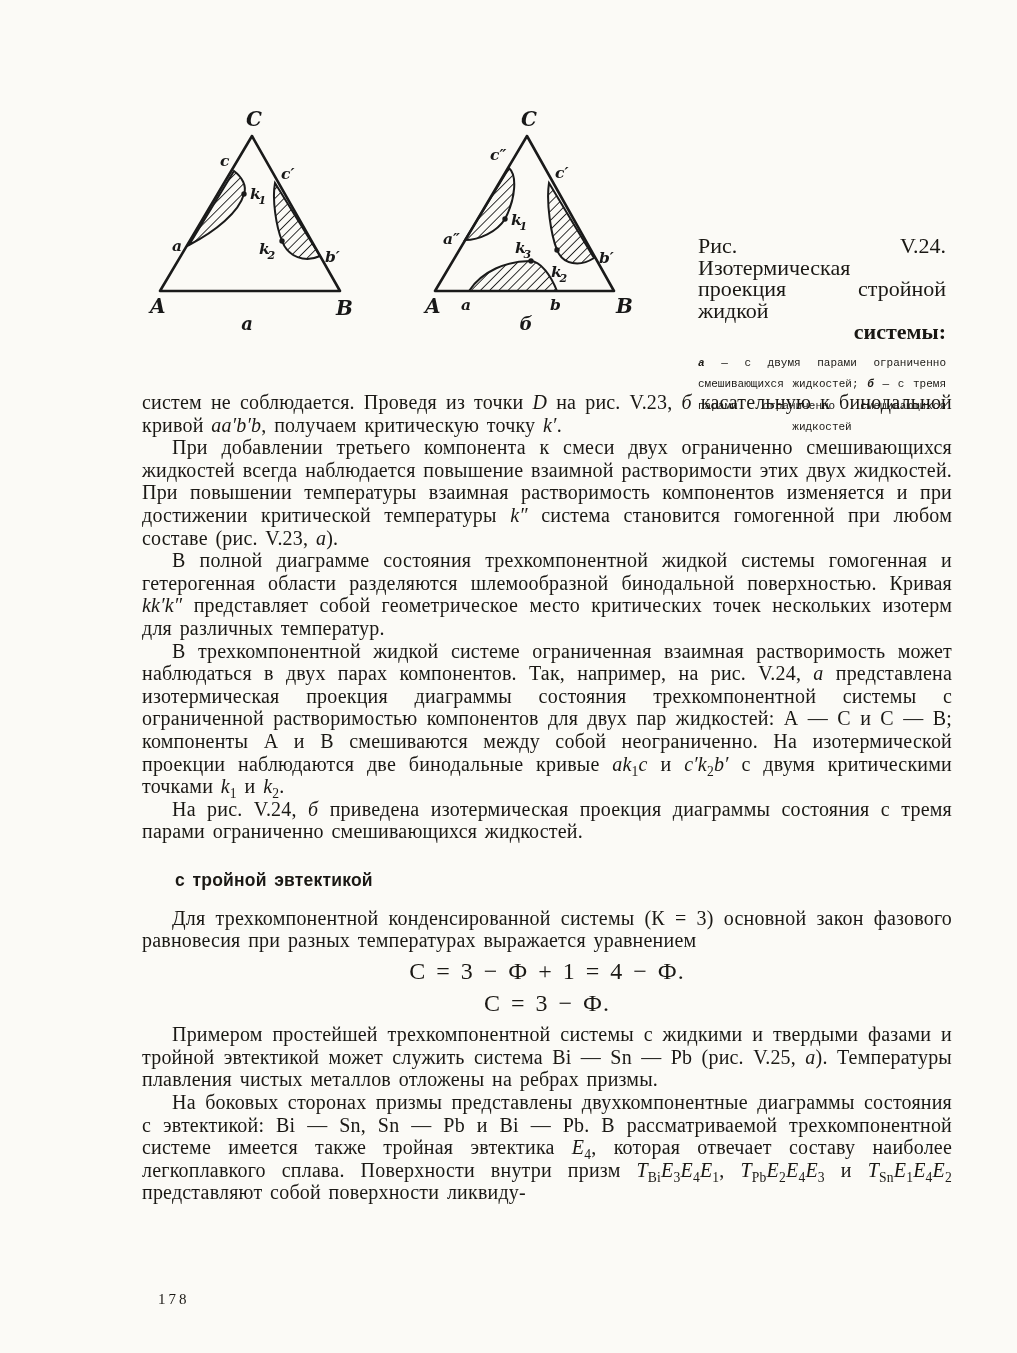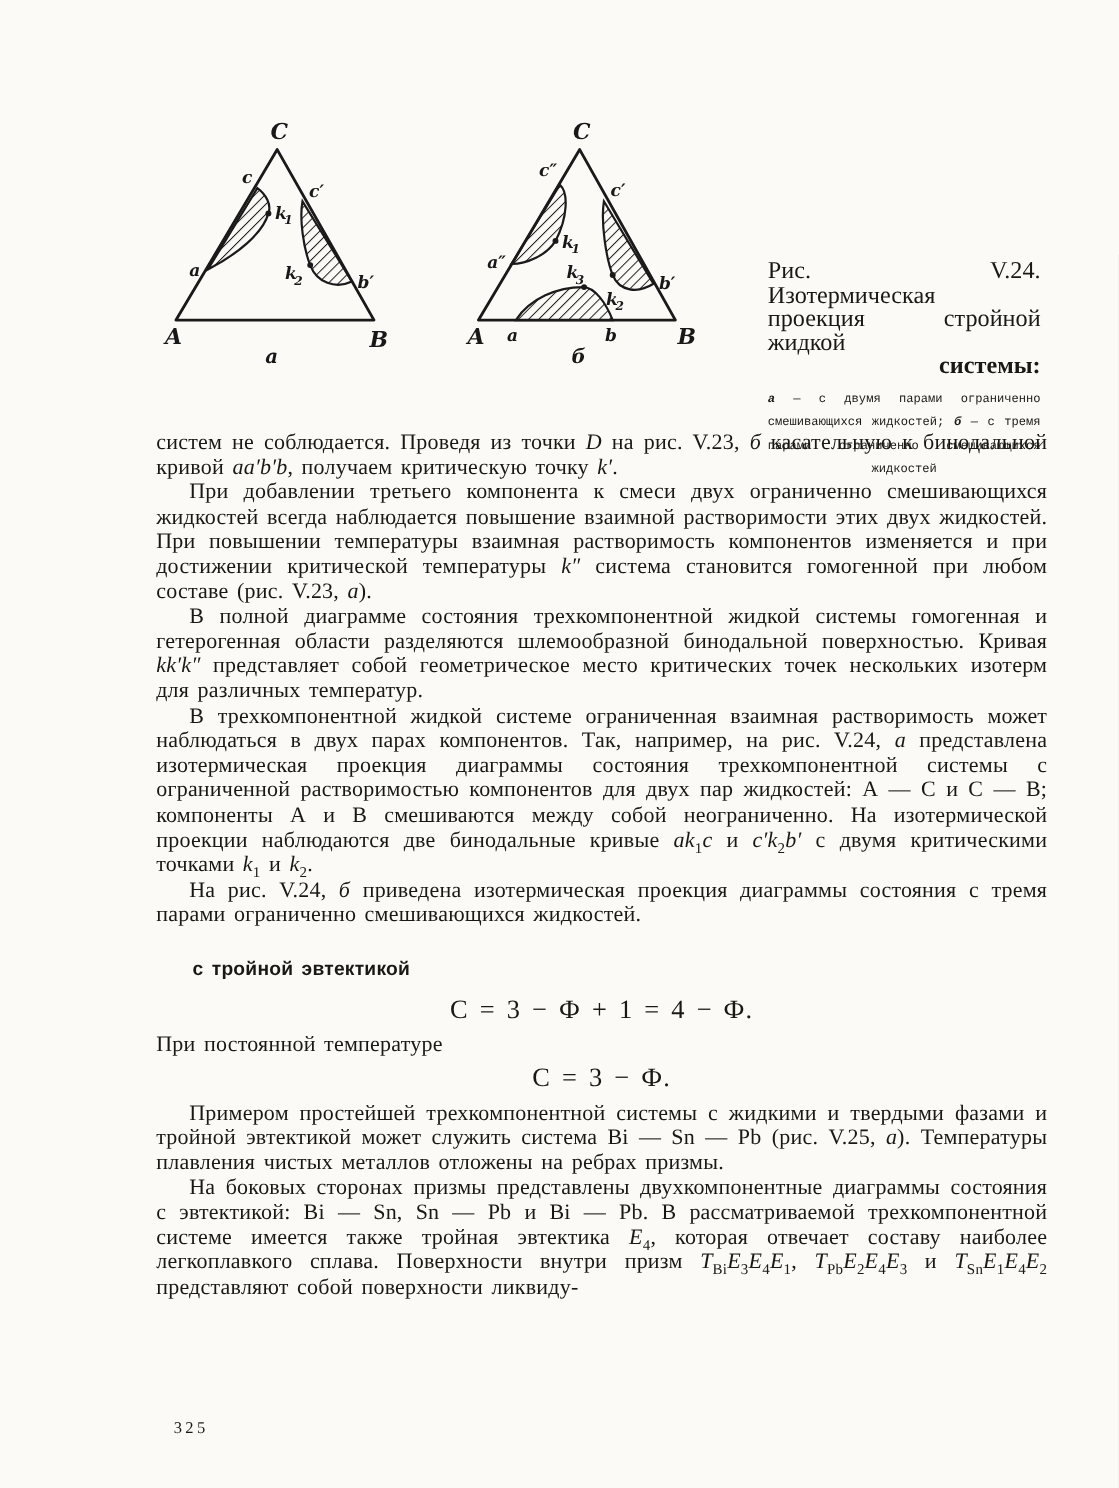--- a/index.html
+++ b/index.html
@@ -114,21 +114,21 @@
     <p class="noindent"><span>систем не соблюдается. Проведя из точки </span><span class="it">D</span><span> на рис. V.23, </span><span class="it">б</span><span> касательную к бинодальной кривой </span><span class="it">aa′b′b</span><span>, получаем критическую точку </span><span class="it">k′</span><span>.</span></p>
     <p><span>При добавлении третьего компонента к смеси двух ограниченно смешивающихся жидкостей всегда наблюдается повышение взаимной растворимости этих двух жидкостей. При повышении температуры взаимная растворимость компонентов изменяется и при достижении критической температуры </span><span class="it">k″</span><span> система становится гомогенной при любом составе (рис. V.23, </span><span class="it">а</span><span>).</span></p>
     <p><span>В полной диаграмме состояния трехкомпонентной жидкой системы гомогенная и гетерогенная области разделяются шлемообразной бинодальной поверхностью. Кривая </span><span class="it">kk′k″</span><span> представляет собой геометрическое место критических точек нескольких изотерм для различных температур.</span></p>
     <p><span>В трехкомпонентной жидкой системе ограниченная взаимная растворимость может наблюдаться в двух парах компонентов. Так, например, на рис. V.24, </span><span class="it">а</span><span> представлена изотермическая проекция диаграммы состояния трехкомпонентной системы с ограниченной растворимостью компонентов для двух пар жидкостей: А — С и С — В; компоненты А и В смешиваются между собой неограниченно. На изотермической проекции наблюдаются две бинодальные кривые </span><span class="it">ak</span><sub>1</sub><span class="it">c</span><span> и </span><span class="it">c′k</span><sub>2</sub><span class="it">b′</span><span> с двумя критическими точками </span><span class="it">k</span><sub>1</sub><span> и </span><span class="it">k</span><sub>2</sub><span>.</span></p>
     <p><span>На рис. V.24, </span><span class="it">б</span><span> приведена изотермическая проекция диаграммы состояния с тремя парами ограниченно смешивающихся жидкостей.</span></p>
 
     <div class="heading">
       <div>с тройной эвтектикой</div>
     </div>
 
+    <p>Для трехкомпонентной конденсированной системы (К = 3) основной закон фазового равновесия при разных температурах выражается уравнением</p>
     <div class="equation">С = 3 − Ф + 1 = 4 − Ф.</div>
-    <p class="noindent">При постоянной температуре</p>
     <div class="equation">С = 3 − Ф.</div>
     <p><span>Примером простейшей трехкомпонентной системы с жидкими и твердыми фазами и тройной эвтектикой может служить система Bi — Sn — Pb (рис. V.25, </span><span class="it">а</span><span>). Температуры плавления чистых металлов отложены на ребрах призмы.</span></p>
     <p><span>На боковых сторонах призмы представлены двухкомпонентные диаграммы состояния с эвтектикой: Bi — Sn, Sn — Pb и Bi — Pb. В рассматриваемой трехкомпонентной системе имеется также тройная эвтектика </span><span class="it">E</span><sub>4</sub><span>, которая отвечает составу наиболее легкоплавкого сплава. Поверхности внутри призм </span><span class="it">T</span><sub>Bi</sub><span class="it">E</span><sub>3</sub><span class="it">E</span><sub>4</sub><span class="it">E</span><sub>1</sub><span>, </span><span class="it">T</span><sub>Pb</sub><span class="it">E</span><sub>2</sub><span class="it">E</span><sub>4</sub><span class="it">E</span><sub>3</sub><span> и </span><span class="it">T</span><sub>Sn</sub><span class="it">E</span><sub>1</sub><span class="it">E</span><sub>4</sub><span class="it">E</span><sub>2</sub><span> представляют собой поверхности ликвиду-</span></p>
   </div>
 
-  <div class="pagenum">325</div>
+  <div class="pagenum">178</div>
 </div>
 
 </body></html>

